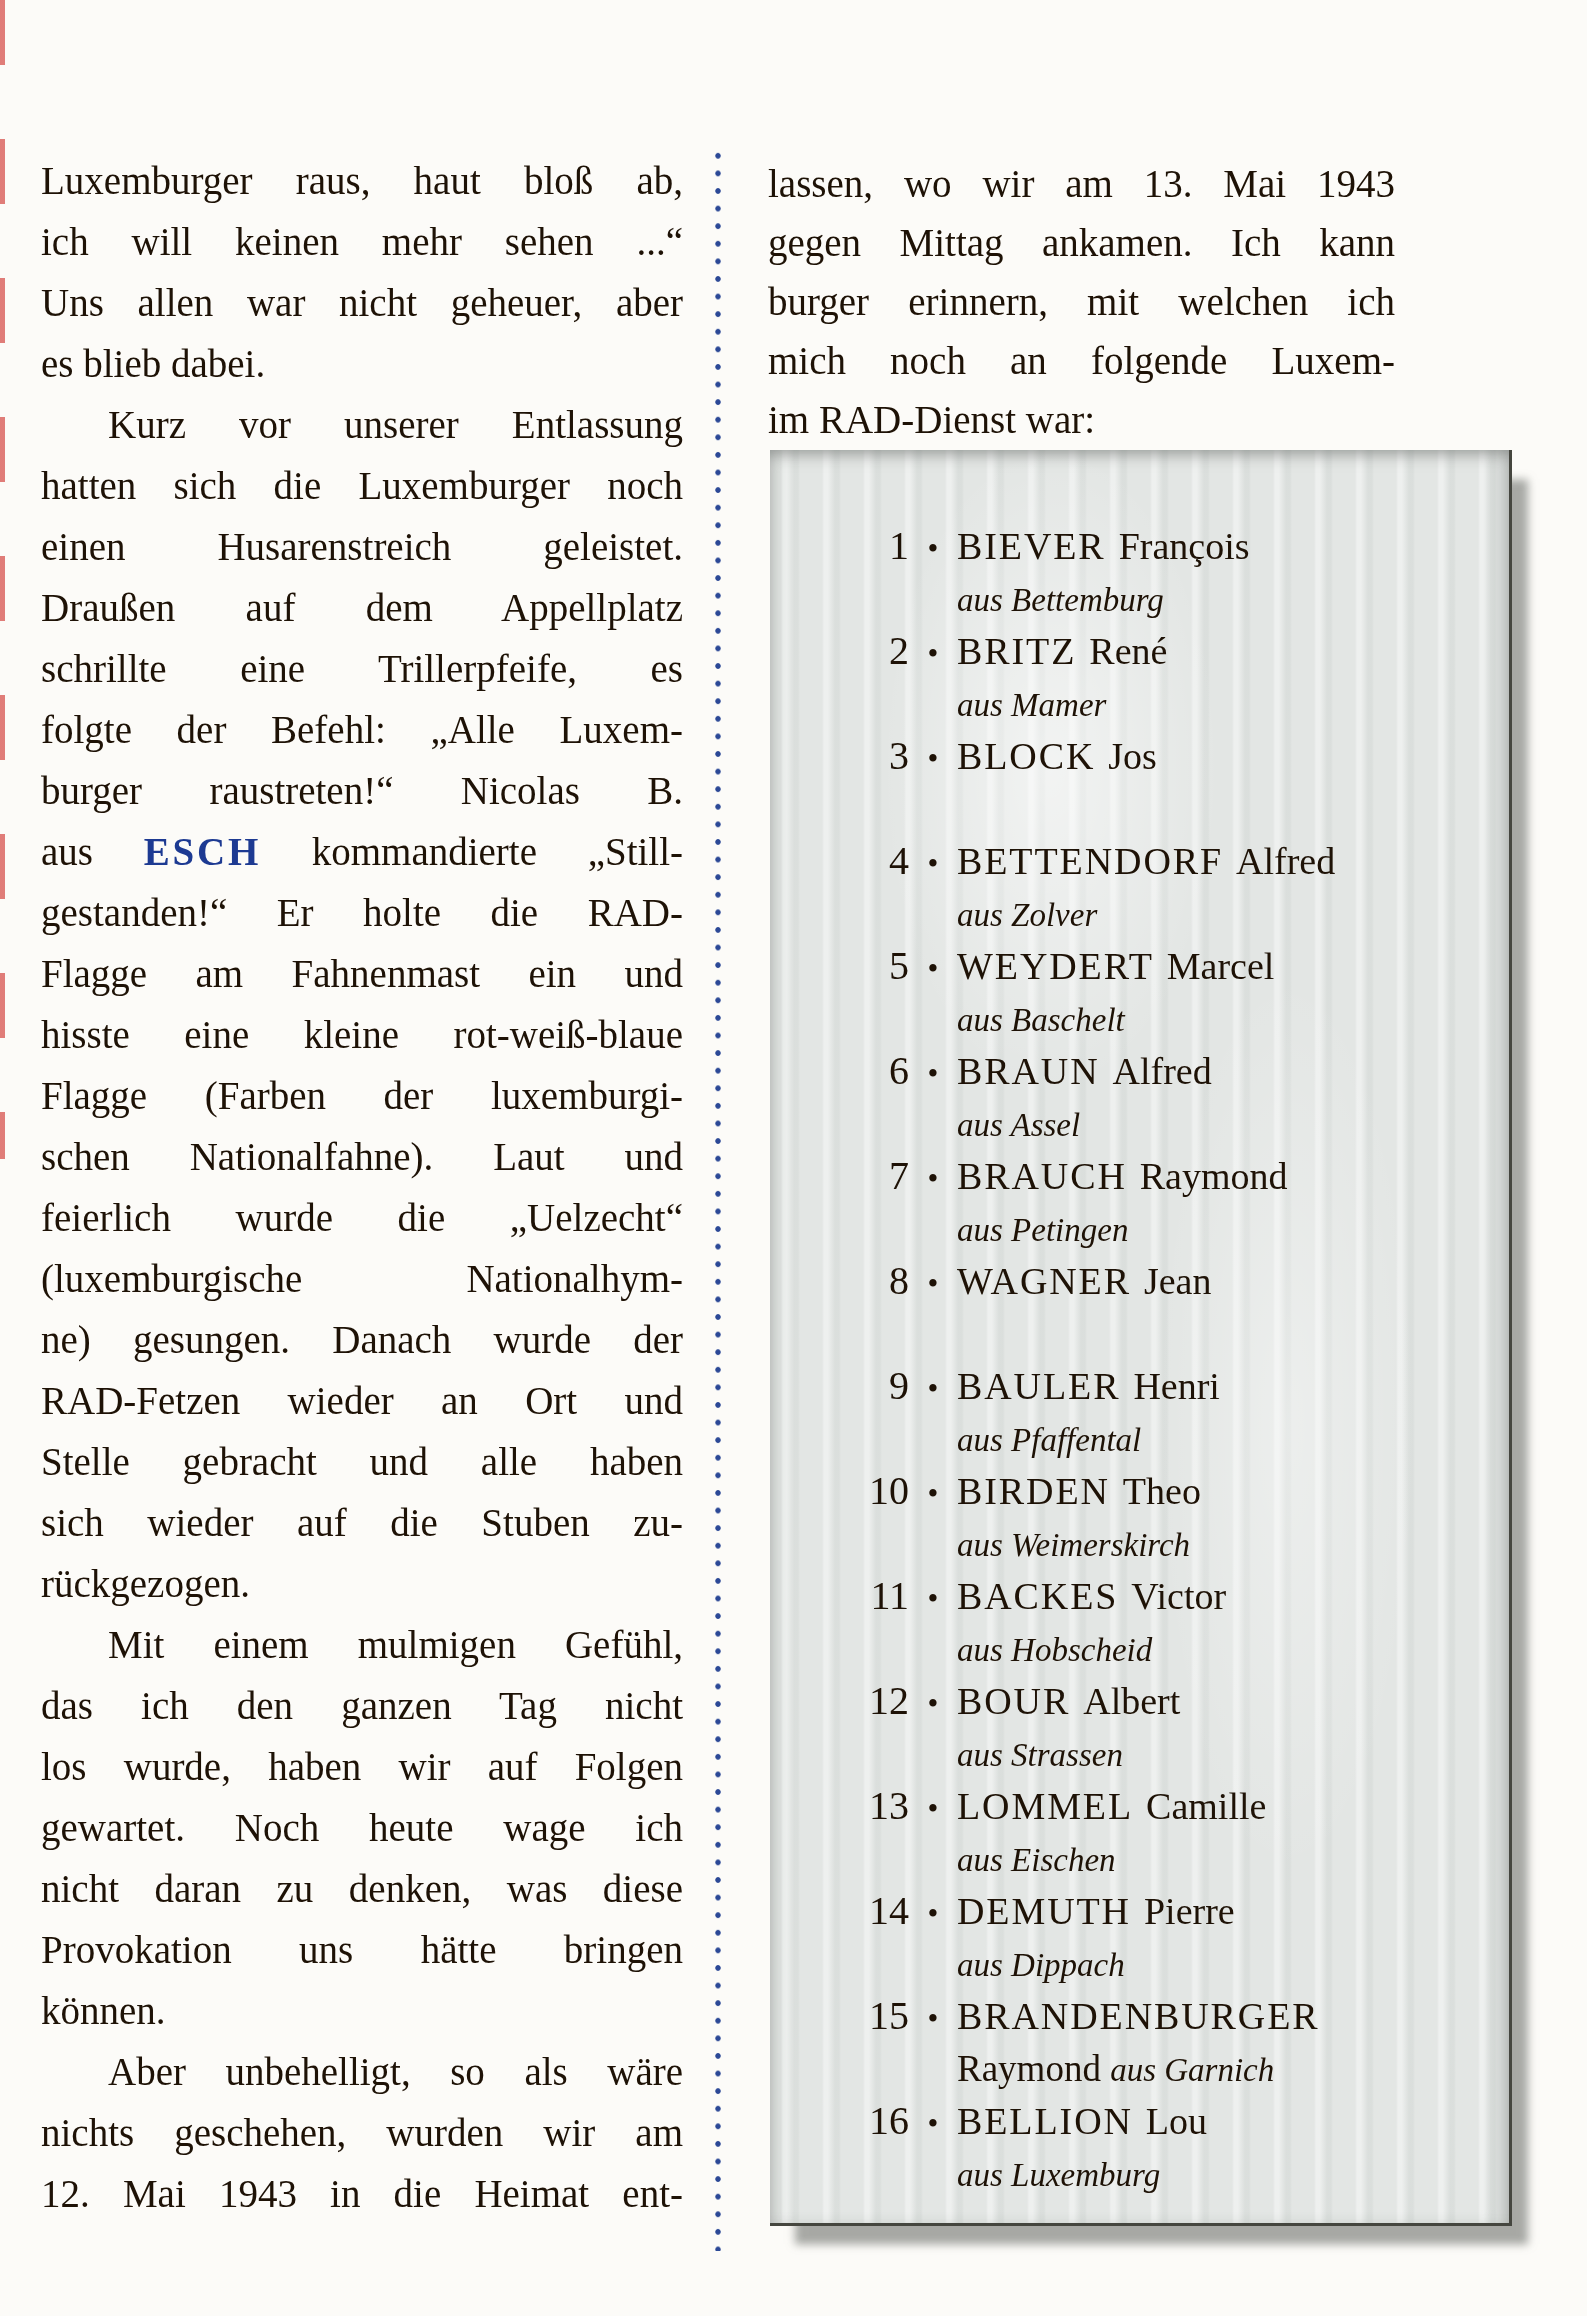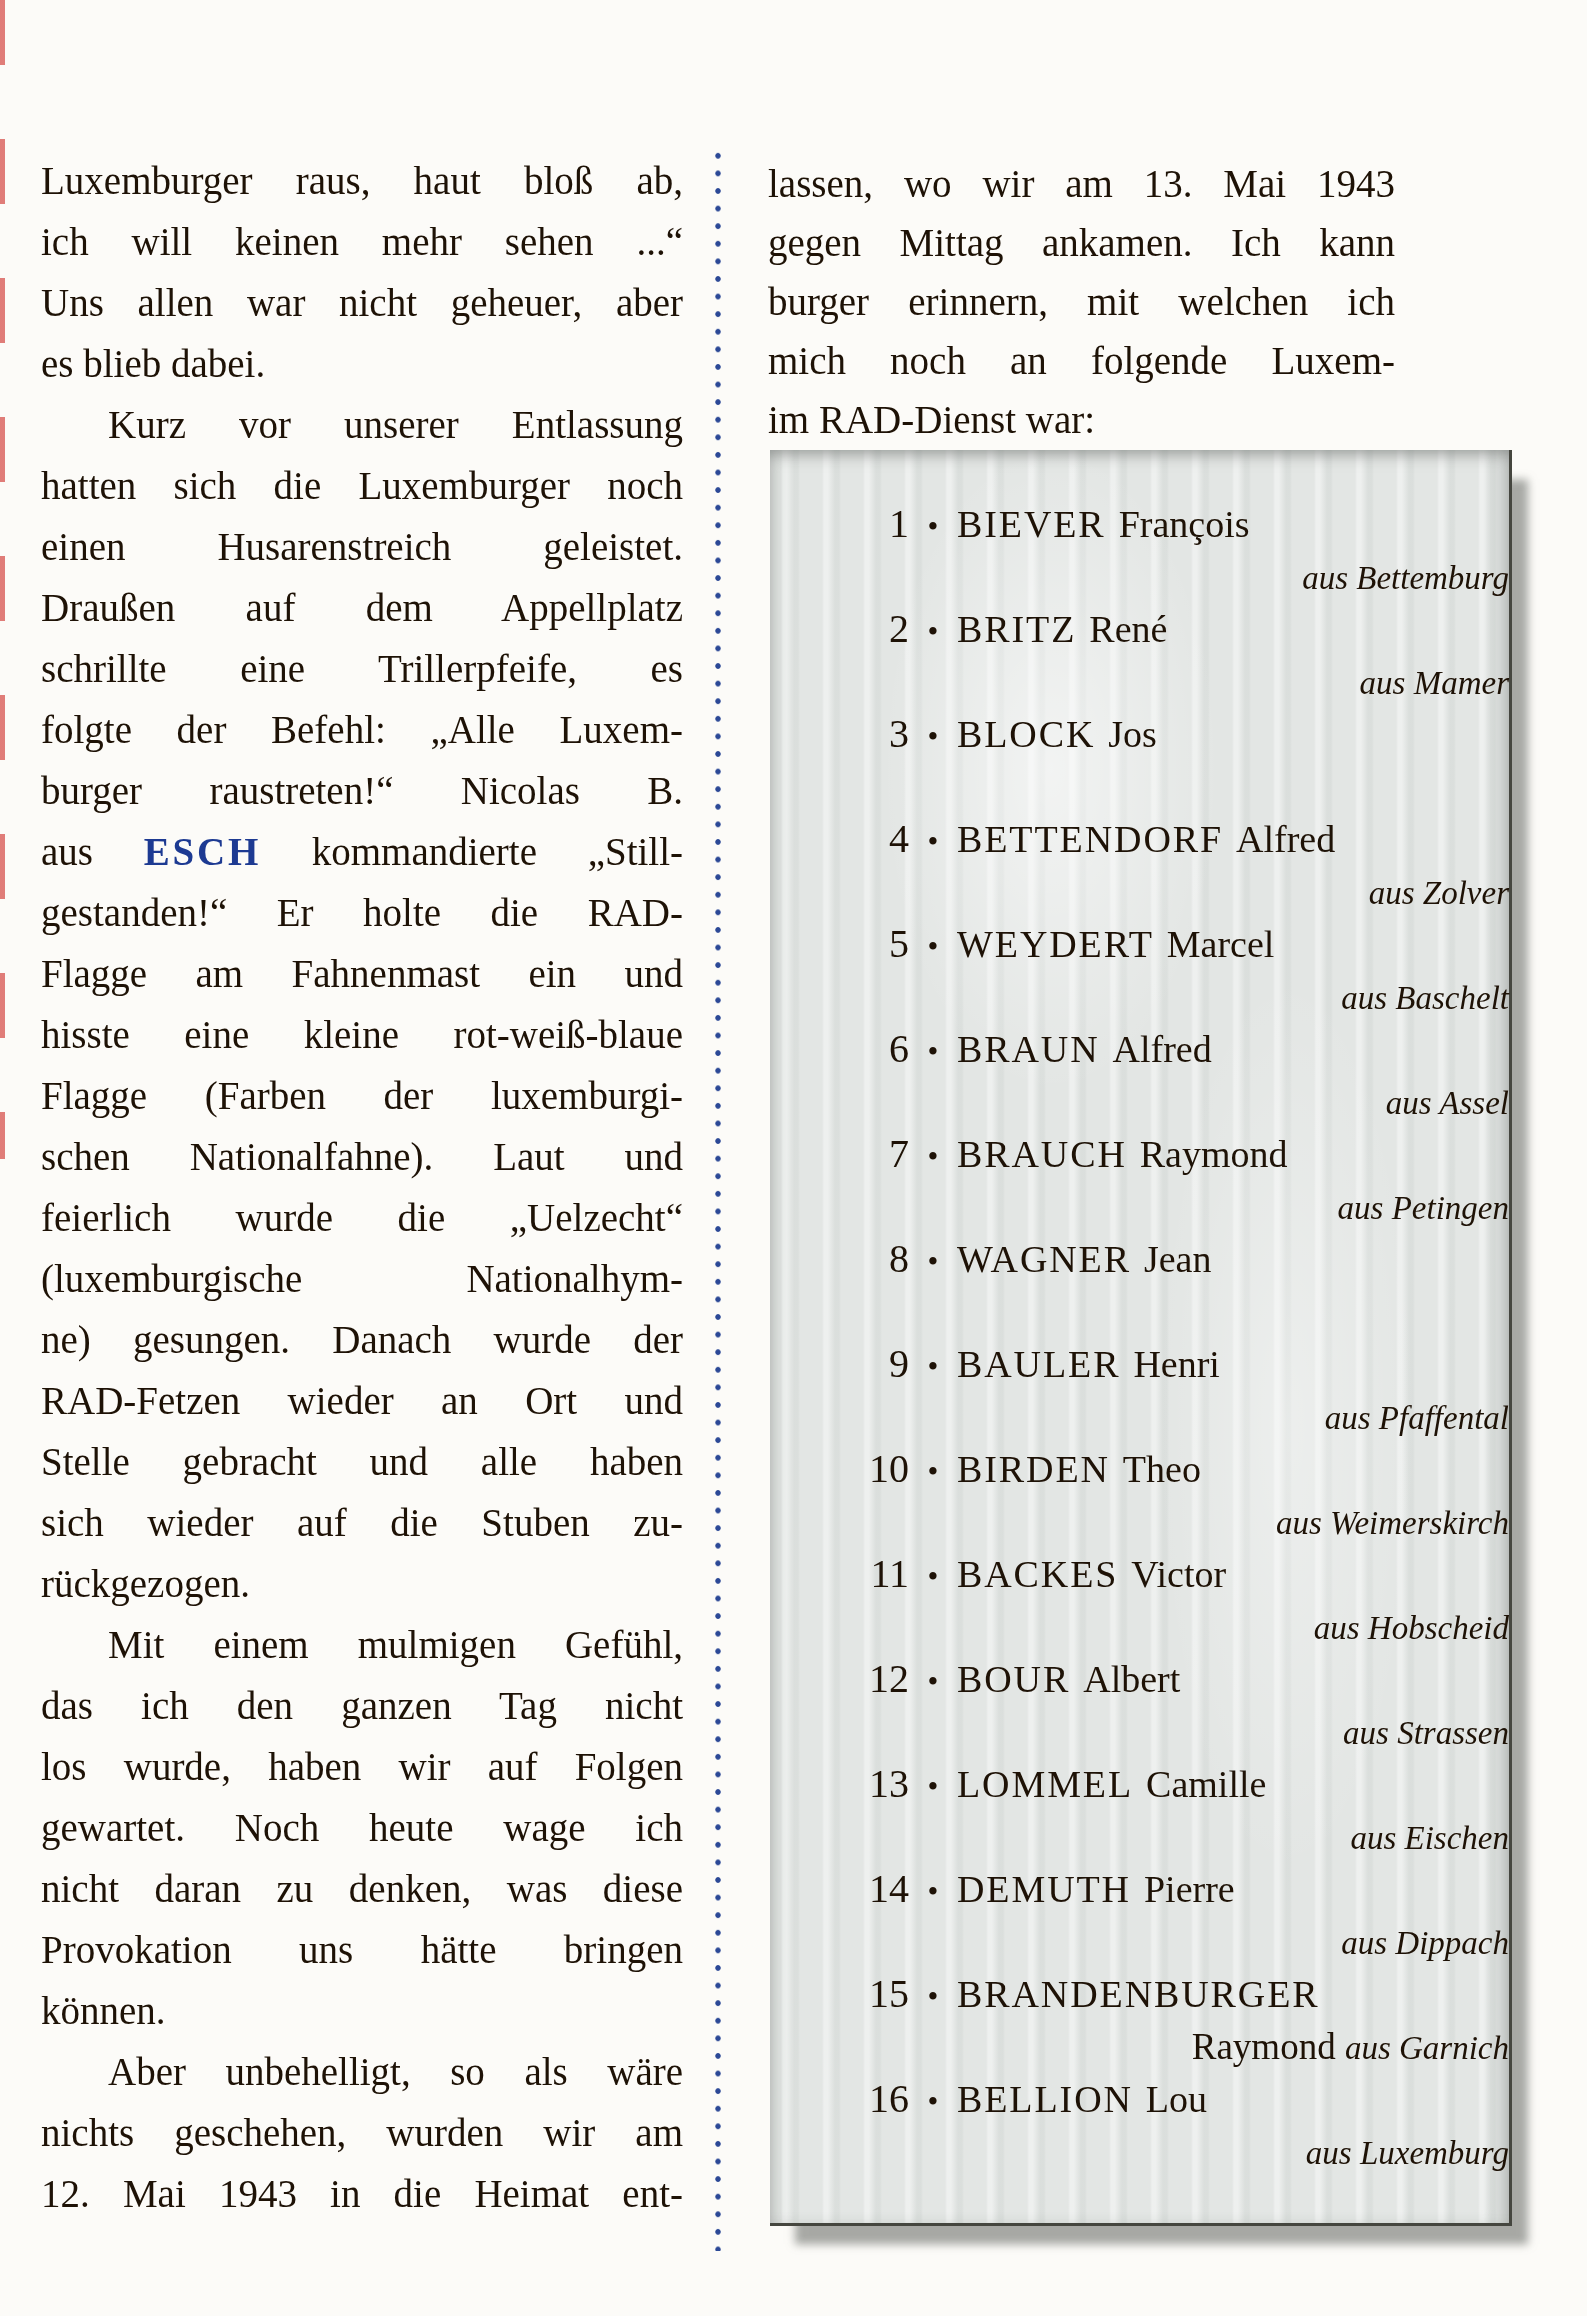--- a/index.html
+++ b/index.html
@@ -62,21 +62,21 @@
         rgba(255,255,255,0.40) 13px 16.7px,
         rgba(200,206,203,0.30) 24px 28px,
         rgba(255,255,255,0) 30px 41px);
     border-right:3.7px solid #45463f;
     border-bottom:3.7px solid #45463f;
     box-shadow:
       20.4px 24px 8.3px -4.6px rgba(110,113,108,0.60),
       inset 0 11px 15px -6.5px rgba(105,110,107,0.55),
       inset 13px 0 18.6px -11px rgba(125,130,126,0.40),
       inset -15px 0 20.4px -11px rgba(120,125,121,0.45);
-    padding-top:46px;
+    padding-top:68px;
     box-sizing:border-box;
   }
   .entry{height:105px;}
   .nline{
     line-height:56px;height:56px;
     font-size:38px;
     white-space:nowrap;
   }
   .num{
     display:inline-block;width:139px;
@@ -87,21 +87,20 @@
     display:inline-block;width:48px;
     text-align:center;
     font-size:31px;
   }
   .surname{letter-spacing:1.9px;margin-right:13px;}
   .given{}
   .pline{
     line-height:49px;height:49px;
     margin-left:187px;
     white-space:nowrap;
-    text-align:right;
   }
   .g2{font-size:37px;}
   .place{
     font-style:italic;
     font-size:33px;
   }
 </style>
 </head>
 <body>
 

